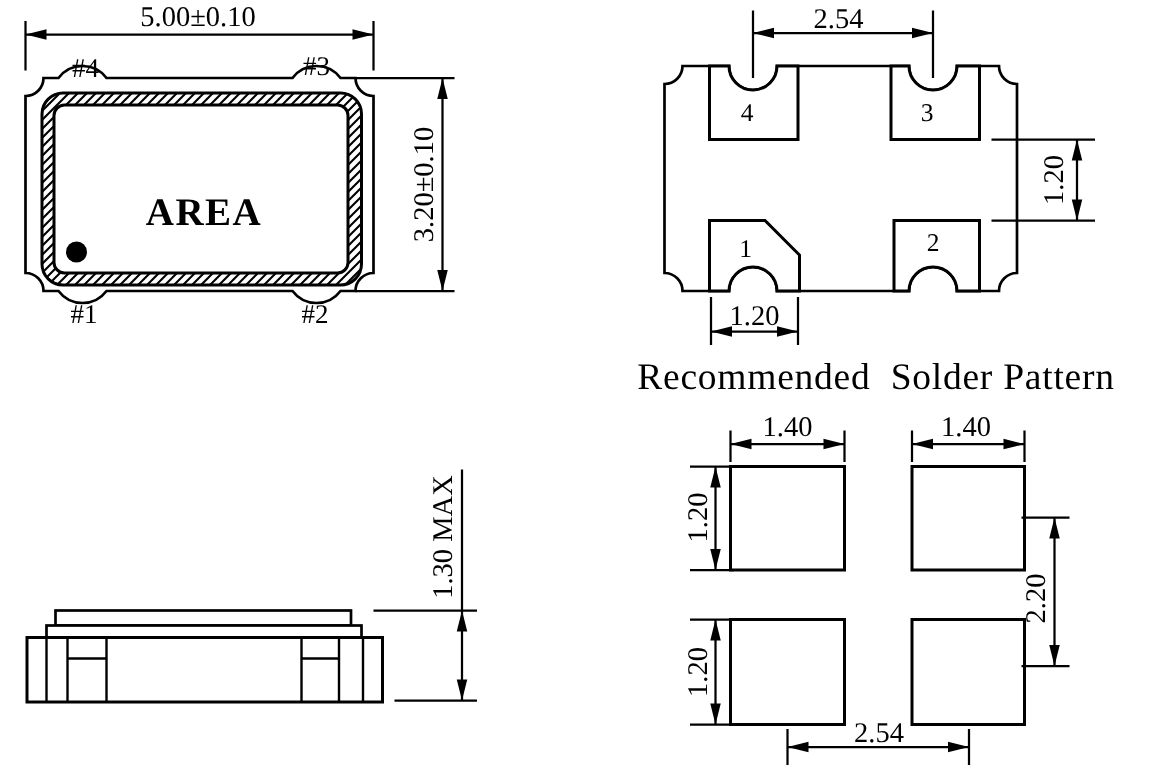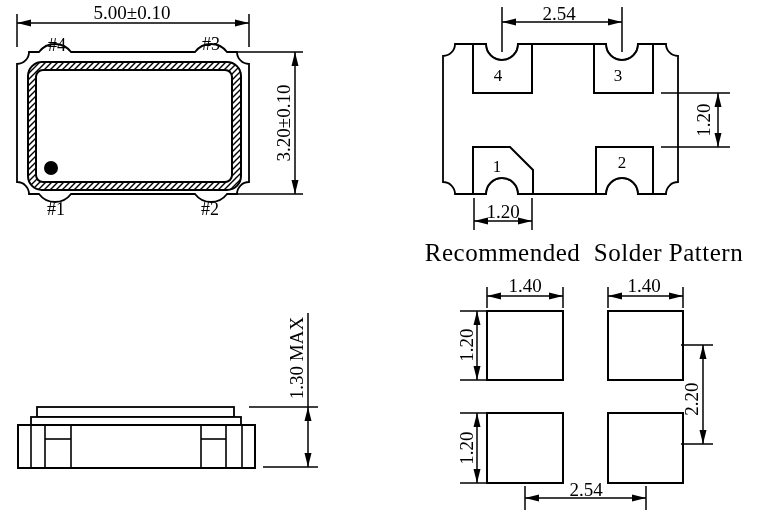--- a/index.html
+++ b/index.html
@@ -141,20 +141,21 @@
     </g>
   </g>
 </svg>
 
 <span class="t dim" style="left:132px;top:12px;text-align:center;">5.00±0.10</span>
 <span class="t rot dim" style="left:283px;top:123px;">3.20±0.10</span>
 <span class="t hash" style="left:57px;top:45px;">#4</span>
 <span class="t hash" style="left:211px;top:44px;">#3</span>
 <span class="t hash" style="left:56px;top:209px;">#1</span>
 <span class="t hash" style="left:210px;top:209px;">#2</span>
+<span class="t marking" style="left:136px;top:142px;">AREA</span>
 
 <span class="t dim" style="left:559px;top:13px;">2.54</span>
 <span class="t rot dim" style="left:703px;top:120px;">1.20</span>
 <span class="t dim" style="left:503px;top:211px;">1.20</span>
 <span class="t padnum" style="left:498px;top:75px;">4</span>
 <span class="t padnum" style="left:618px;top:75px;">3</span>
 <span class="t padnum" style="left:497px;top:166px;">1</span>
 <span class="t padnum" style="left:622px;top:162px;">2</span>
 
 <span class="t rot dim" style="left:296px;top:358px;">1.30 MAX</span>

